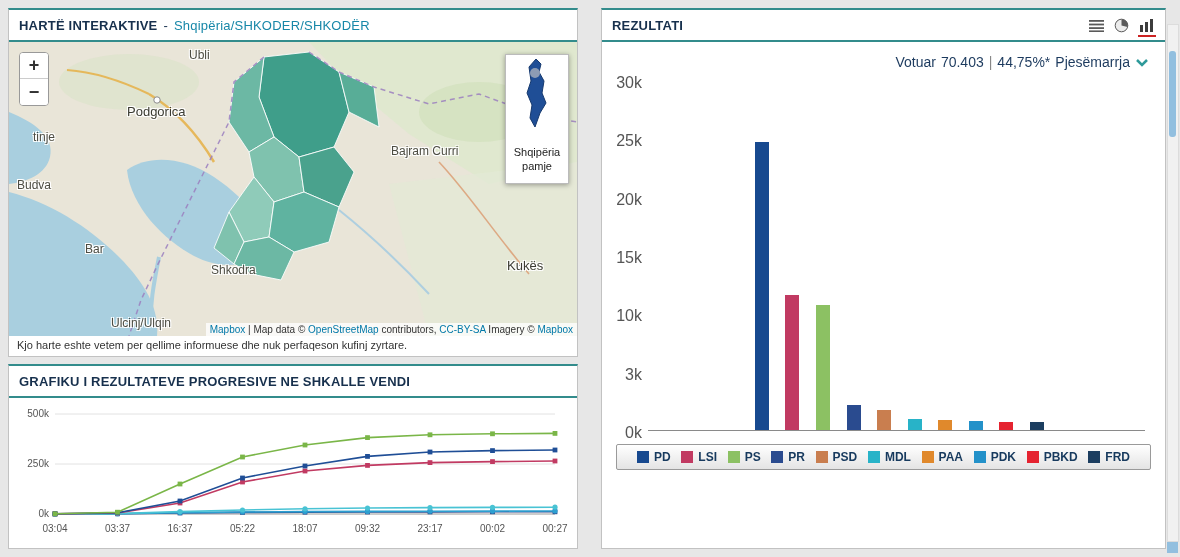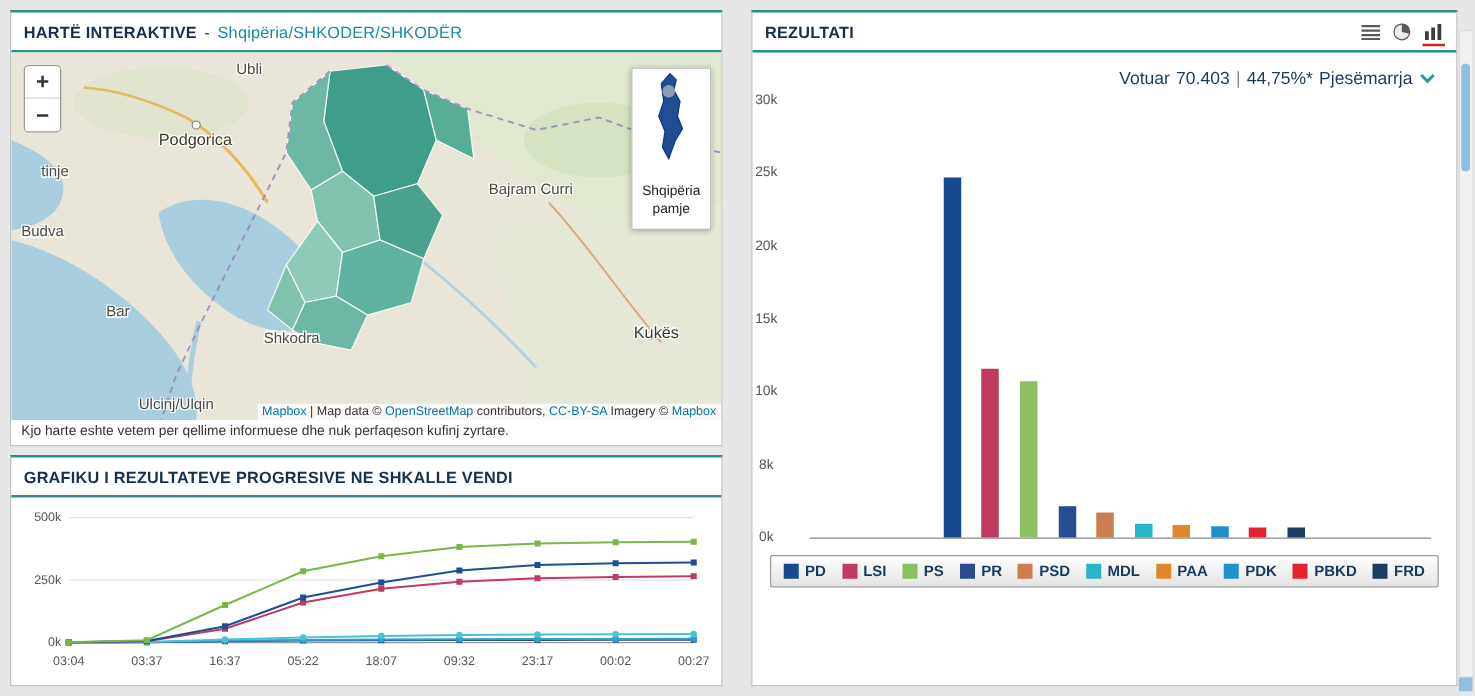--- a/index.html
+++ b/index.html
@@ -38,24 +38,24 @@
   
   #line-svg{display:block;margin-top:4px}
   #line-svg text{font-family:"Liberation Sans",sans-serif}
   #line-svg .tick{font-size:10px;fill:#555}
 
   
   .stats{position:absolute;top:44px;right:16px;font-size:14px;color:#1c3a5e;display:flex;align-items:center;gap:5px}
   .stats b{font-weight:normal}
   .stats .pipe{color:#888}
   #bar-yaxis{position:absolute;left:0;top:70px;width:40px;height:350px}
-  .ytick{position:absolute;right:11px;width:36px;text-align:center;font-size:11px;color:#555}
+  .ytick{position:absolute;right:0;width:36px;text-align:right;font-size:16px;color:#555}
   #bar-plot{position:absolute;left:46px;right:20px;top:70px;height:350px;border-bottom:1px solid #8a8a8a}
   .bar{position:absolute;bottom:0;width:14px}
-  #bar-legend{position:absolute;left:14px;right:14px;top:434px;margin:0;padding:5px 10px;list-style:none;
+  #bar-legend{position:absolute;left:14px;right:14px;top:434px;margin:0;padding:5px 20px;list-style:none;
     display:flex;justify-content:space-between;border:1px solid #9a9a9a;border-radius:2px;
     background:linear-gradient(#ffffff,#e4e4e4)}
   #bar-legend li{display:flex;align-items:center;gap:5px;font-size:12px;font-weight:bold;color:#173a5e;cursor:pointer}
   .swatch{width:12px;height:12px;display:inline-block}
 
   
   .vscroll{position:absolute;right:1px;top:24px;width:10px;height:516px;background:#f1f1f1;border:1px solid #dcdcdc}
   .vthumb{position:absolute;left:1px;top:26px;width:7px;height:86px;background:#92bfdf;border-radius:3px}
   .hcorner{position:absolute;right:2px;bottom:4px;width:11px;height:11px;background:#92bfdf}
 </style>
@@ -275,21 +275,21 @@
       <span class="pipe">|</span>
       <b>44,75%*</b>
       <span>Pjesëmarrja</span>
       <svg width="14" height="9" style="cursor:pointer">
           <polyline points="2,2 7,7 12,2" stroke="#2e9a9a" stroke-width="2.5" fill="none"></polyline>
         </svg>
     </div>
 
     <div id="bar-yaxis">
         <div class="ytick" style="top: 344px;">0k</div>
-        <div class="ytick" style="top: 285.667px;">8k</div>
+        <div class="ytick" style="top: 285.667px;">3k</div>
         <div class="ytick" style="top: 227.333px;">10k</div>
         <div class="ytick" style="top: 169px;">15k</div>
         <div class="ytick" style="top: 110.667px;">20k</div>
         <div class="ytick" style="top: 52.3333px;">25k</div>
         <div class="ytick" style="top: -6px;">30k</div>
       </div>
     <div id="bar-plot">
         <div class="bar" style="height: 288.167px; left: 106.855px; background: rgb(23, 73, 143);"></div>
         <div class="bar" style="height: 135.333px; left: 137.421px; background: rgb(193, 58, 98);"></div>
         <div class="bar" style="height: 124.833px; left: 167.986px; background: rgb(140, 193, 99);"></div>

